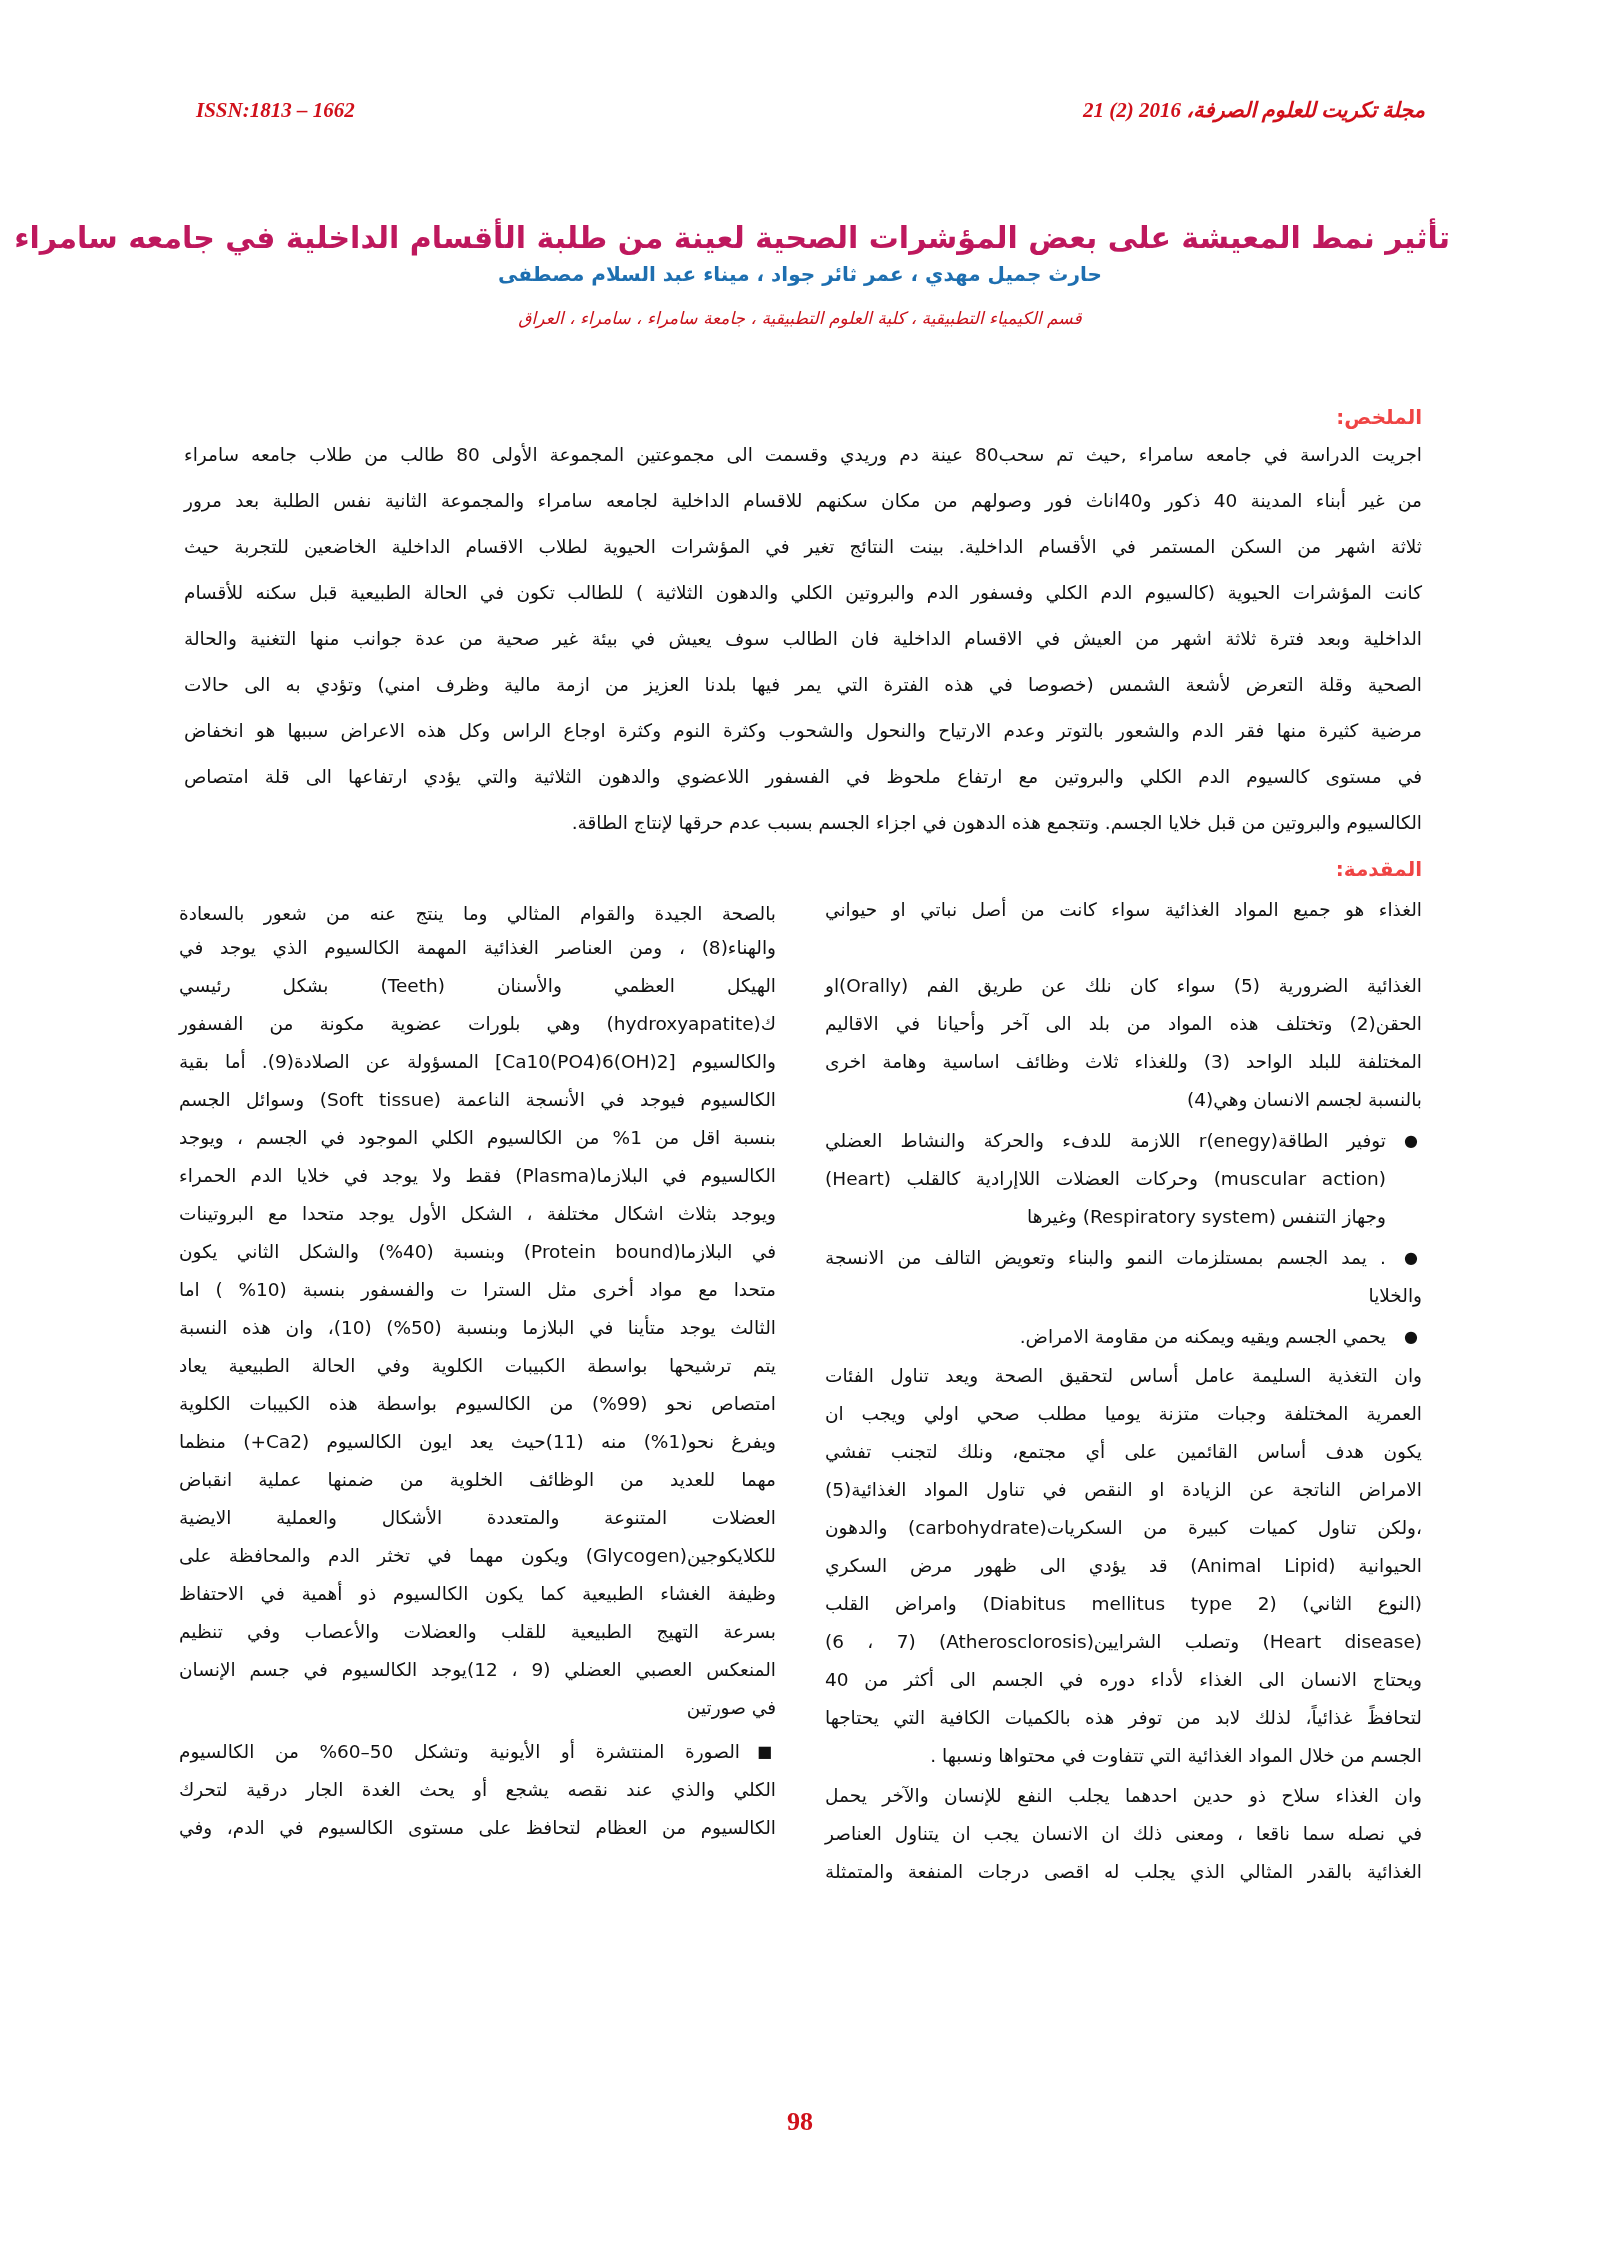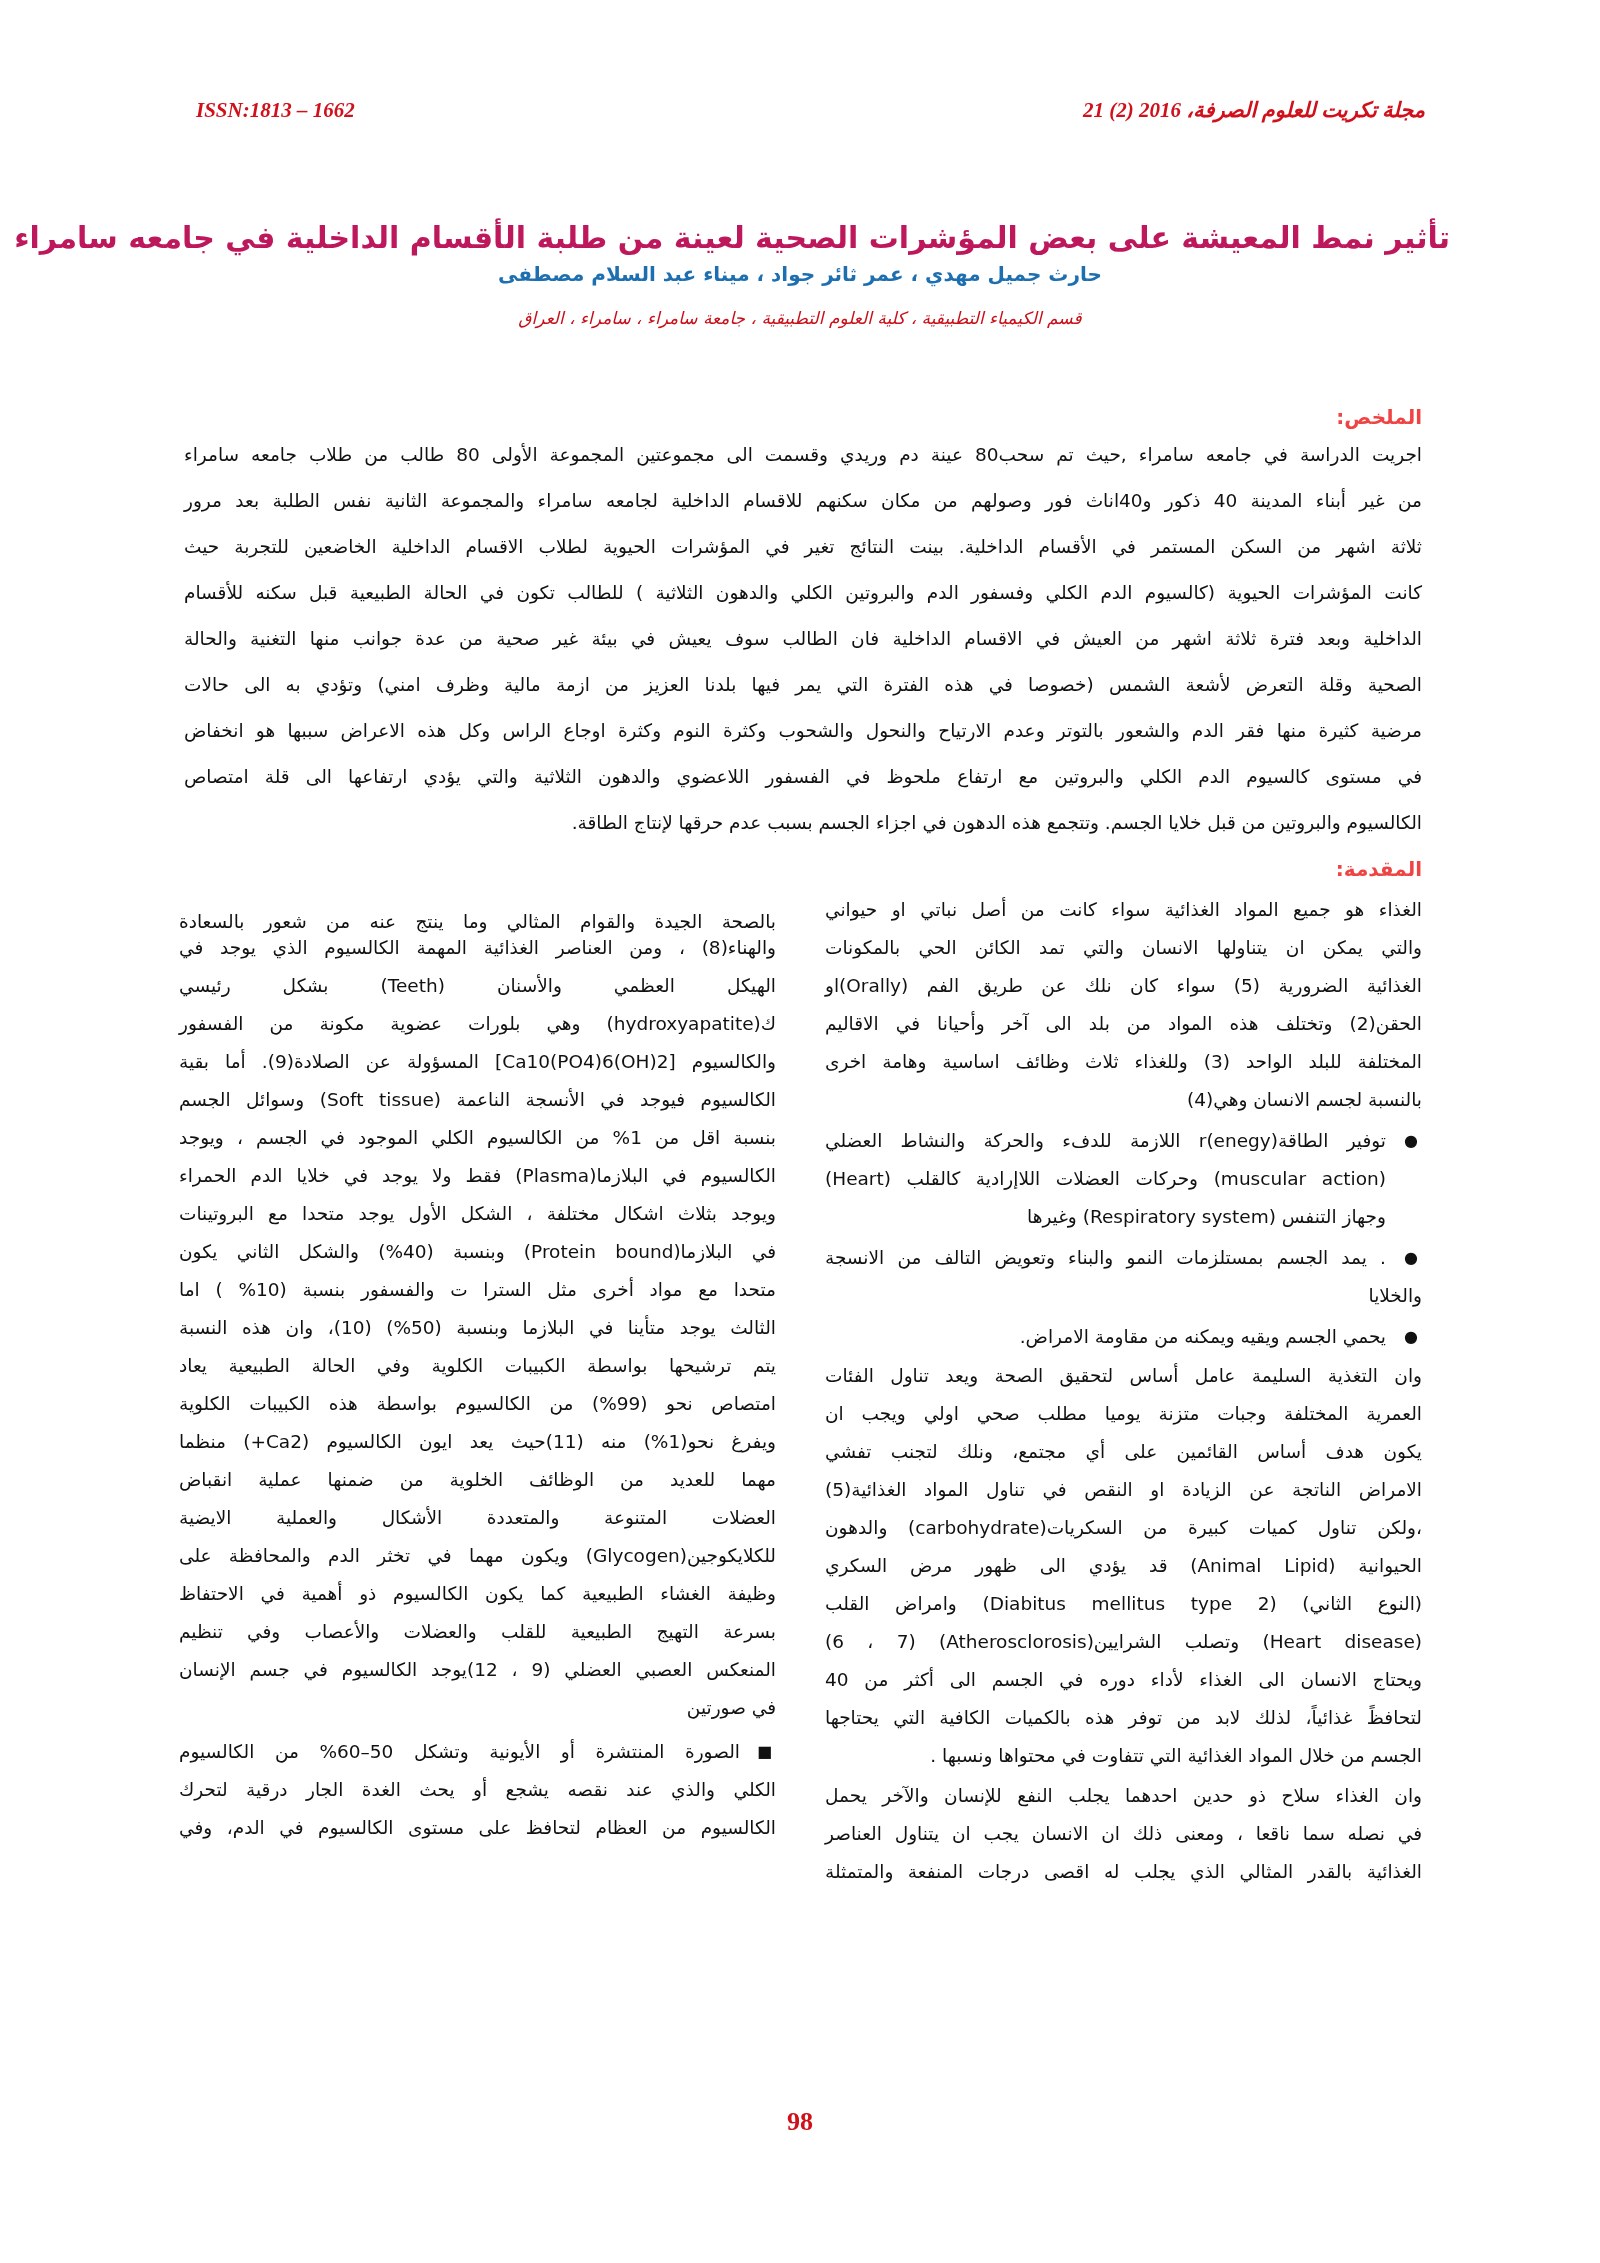--- a/index.html
+++ b/index.html
@@ -65,21 +65,20 @@
       <div class="ln" style="top: 184px;"><span>الداخلية وبعد فترة ثلاثة اشهر من العيش في الاقسام الداخلية فان الطالب سوف يعيش في بيئة غير صحية من عدة جوانب منها التغنية والحالة</span></div>
       <div class="ln" style="top: 230px;"><span>الصحية وقلة التعرض لأشعة الشمس (خصوصا في هذه الفترة التي يمر فيها بلدنا العزيز من ازمة مالية وظرف امني) وتؤدي به الى حالات</span></div>
       <div class="ln" style="top: 276px;"><span>مرضية كثيرة منها فقر الدم والشعور بالتوتر وعدم الارتياح والنحول والشحوب وكثرة النوم وكثرة اوجاع الراس وكل هذه الاعراض سببها هو انخفاض</span></div>
       <div class="ln" style="top: 322px;"><span>في مستوى كالسيوم الدم الكلي والبروتين مع ارتفاع ملحوظ في الفسفور اللاعضوي والدهون الثلاثية  والتي يؤدي ارتفاعها الى قلة امتصاص</span></div>
       <div class="ln last" style="top: 368px;"><span>الكالسيوم والبروتين من قبل خلايا الجسم. وتتجمع هذه الدهون في اجزاء الجسم بسبب عدم حرقها لإنتاج الطاقة.</span></div>
     </div>
 
   <div class="sec-h intro-h">المقدمة:</div>
   <div class="lines colR" id="colR-lines">
       <div class="ln" style="top: 0px;"><span>الغذاء هو جميع المواد الغذائية سواء كانت من أصل نباتي او حيواني</span></div>
-      <div class="ln" style="top: 38px;"><span>والتي يمكن ان يتناولها الانسان والتي تمد الكائن الحي بالمكونات</span></div>
       <div class="ln" style="top: 76px;"><span>الغذائية الضرورية (5) سواء كان نلك عن طريق الفم (Orally)او</span></div>
       <div class="ln" style="top: 114px;"><span>الحقن(2)  وتختلف هذه المواد من بلد الى آخر وأحيانا في الاقاليم</span></div>
       <div class="ln" style="top: 152px;"><span>المختلفة للبلد الواحد (3) وللغذاء ثلاث وظائف اساسية وهامة اخرى</span></div>
       <div class="ln last" style="top: 190px;"><span>بالنسبة لجسم الانسان وهي(4)</span></div>
       <div class="ln bul" style="top: 231px;"><span class="bullet">●</span><span>توفير الطاقةr(enegy) اللازمة للدفء والحركة والنشاط العضلي</span></div>
       <div class="ln indent" style="top: 269px;"><span>(muscular action) وحركات العضلات اللاإرادية كالقلب (Heart)</span></div>
       <div class="ln last indent" style="top: 307px;"><span>وجهاز التنفس (Respiratory system) وغيرها</span></div>
       <div class="ln bul" style="top: 348px;"><span class="bullet">●</span><span>. يمد الجسم بمستلزمات النمو والبناء وتعويض التالف من الانسجة</span></div>
       <div class="ln last" style="top: 386px;"><span>والخلايا</span></div>
       <div class="ln last bul" style="top: 427px;"><span class="bullet">●</span><span>يحمي الجسم ويقيه ويمكنه من مقاومة الامراض.</span></div>
@@ -92,21 +91,21 @@
       <div class="ln" style="top: 694px;"><span>(النوع الثاني) (Diabitus  mellitus  type  2) وامراض القلب</span></div>
       <div class="ln" style="top: 732px;"><span>(Heart  disease) وتصلب الشرايين(Atherosclorosis) (6 ، 7)</span></div>
       <div class="ln" style="top: 770px;"><span>ويحتاج الانسان الى  الغذاء لأداء دوره في الجسم الى أكثر من 40</span></div>
       <div class="ln" style="top: 808px;"><span>لتحافظً غذائياً، لذلك لابد من توفر هذه بالكميات الكافية  التي يحتاجها</span></div>
       <div class="ln last" style="top: 846px;"><span>الجسم من خلال المواد الغذائية التي تتفاوت في محتواها ونسبها .</span></div>
       <div class="ln" style="top: 886px; margin-left: 12px;"><span>وان الغذاء سلاح ذو حدين احدهما يجلب النفع للإنسان والآخر يحمل</span></div>
       <div class="ln" style="top: 924px;"><span>في نصله سما ناقعا ، ومعنى ذلك ان الانسان يجب ان يتناول العناصر</span></div>
       <div class="ln" style="top: 962px;"><span>الغذائية بالقدر المثالي الذي يجلب له اقصى درجات المنفعة والمتمثلة</span></div>
     </div>
   <div class="lines colL" id="colL-lines">
-      <div class="ln" style="top: 12px; margin-left: 31px;"><span>بالصحة الجيدة والقوام المثالي وما ينتج عنه من شعور بالسعادة</span></div>
+      <div class="ln" style="top: 4px; margin-left: 31px;"><span>بالصحة الجيدة والقوام المثالي وما ينتج عنه من شعور بالسعادة</span></div>
       <div class="ln" style="top: 38px;"><span>والهناء(8) ، ومن  العناصر الغذائية المهمة  الكالسيوم الذي يوجد في</span></div>
       <div class="ln" style="top: 76px;"><span>الهيكل العظمي والأسنان (Teeth) بشكل رئيسي</span></div>
       <div class="ln" style="top: 114px;"><span>ك(hydroxyapatite) وهي بلورات عضوية مكونة من الفسفور</span></div>
       <div class="ln" style="top: 152px;"><span>والكالسيوم [Ca10(PO4)6(OH)2] المسؤولة عن الصلادة(9). أما بقية</span></div>
       <div class="ln" style="top: 190px;"><span>الكالسيوم فيوجد في الأنسجة الناعمة (Soft  tissue) وسوائل الجسم</span></div>
       <div class="ln" style="top: 228px;"><span>بنسبة اقل من 1% من الكالسيوم الكلي الموجود في الجسم ، ويوجد</span></div>
       <div class="ln" style="top: 304px;"><span>ويوجد بثلاث اشكال مختلفة ، الشكل الأول يوجد متحدا مع البروتينات</span></div>
       <div class="ln" style="top: 266px;"><span>الكالسيوم  في البلازما(Plasma) فقط ولا يوجد في خلايا الدم الحمراء</span></div>
       <div class="ln" style="top: 342px;"><span>في البلازما(Protein  bound) وبنسبة (40%) والشكل الثاني يكون</span></div>
       <div class="ln" style="top: 380px;"><span>متحدا مع مواد أخرى مثل السترا ت والفسفور بنسبة (10% ) اما</span></div>

